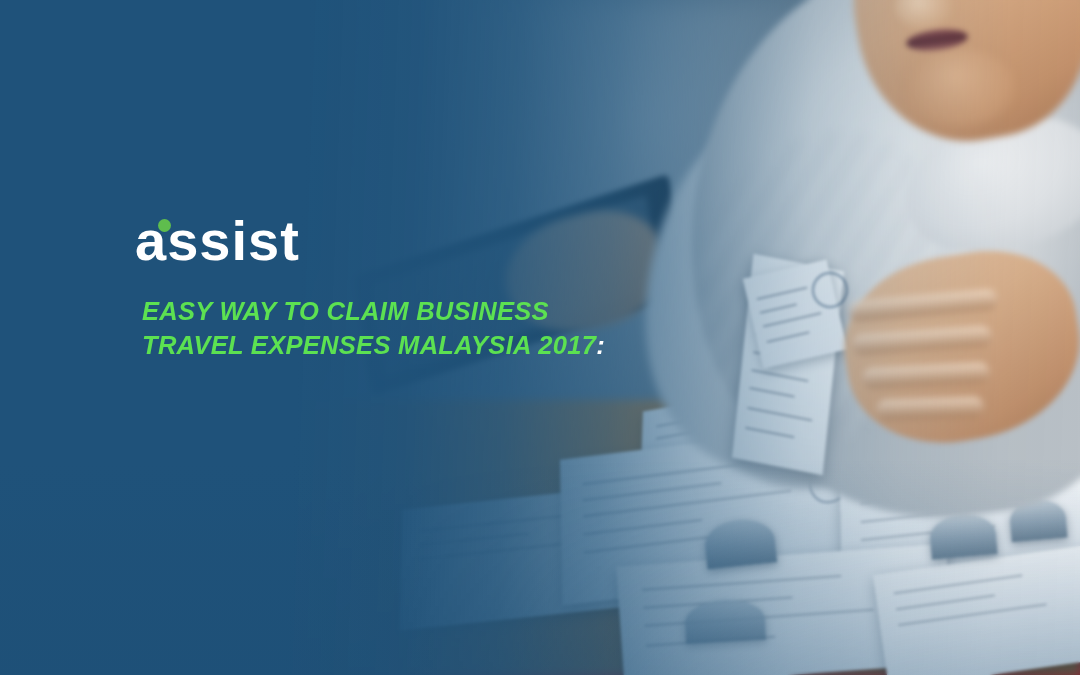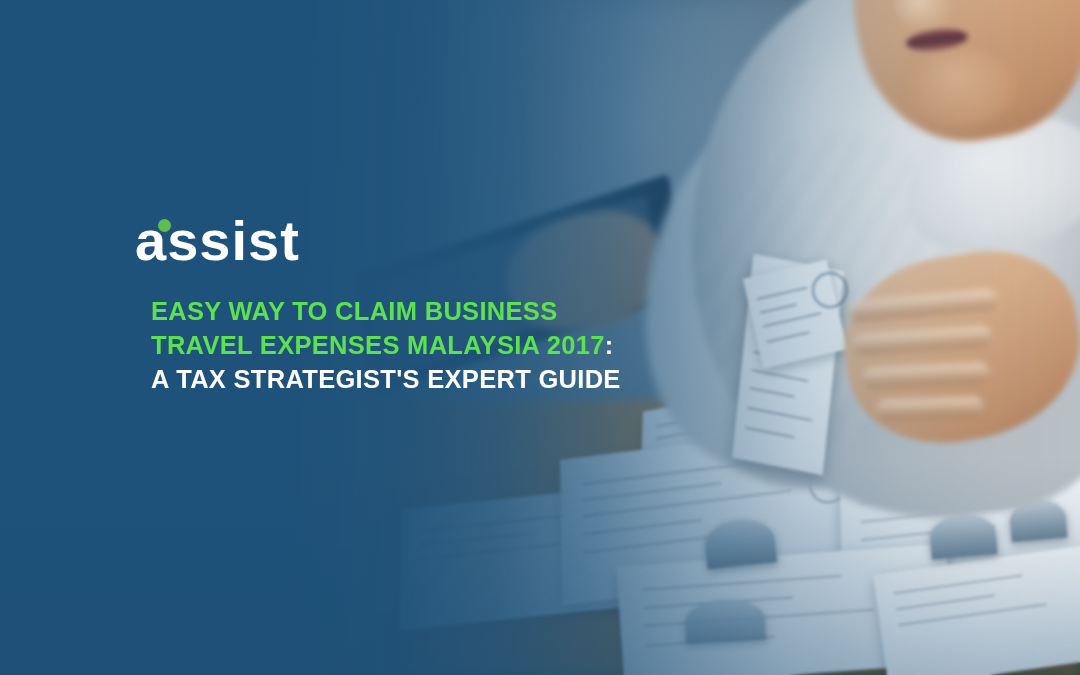--- a/index.html
+++ b/index.html
@@ -3,21 +3,21 @@
 <meta charset="utf-8">
 <style>
   html,body{margin:0;padding:0;}
   body{
     width:1080px;height:675px;overflow:hidden;
     font-family:"Liberation Sans",sans-serif;
     background:#0d1a24;
   }
   .banner{
     position:relative;width:1080px;height:675px;overflow:hidden;
-    background:#14532d;
+    background:#b91c1c;
   }
 
   
   .photo{position:absolute;inset:0;overflow:hidden;}
 
   
   .wall{
     position:absolute;left:0;top:0;width:1080px;height:470px;
     background:
       linear-gradient(100deg,#6d8598 0%,#8fa3b2 14%,#7b91a2 26%,#97a9b6 38%,#8396a6 50%,#6f8494 62%,#5e7588 78%,#53697c 100%);
@@ -202,21 +202,21 @@
   .logo-word{
     font-size:56px;font-weight:700;color:#ffffff;letter-spacing:1px;
     line-height:62px;font-family:"Liberation Sans",sans-serif;
     position:relative;display:inline-block;
   }
   .logo-dot{
     position:absolute;left:23px;top:9px;width:13px;height:13px;
     border-radius:50%;background:#5fbd4d;
   }
 
-  .headline{margin:16px;padding:0;}
+  .headline{margin:7px;padding:0;font-style:italic;}
   .hl-line{
     font-size:25.5px;font-weight:700;line-height:34px;
     letter-spacing:.3px;white-space:nowrap;
     font-family:"Liberation Sans",sans-serif;
   }
   .hl-green{color:#5ce151;}
   .hl-white{color:#ffffff;}
   .colon{color:#ffffff;}
 </style>
 </head>
@@ -320,18 +320,17 @@
   <div class="content">
 
     <div class="logo">
       <span class="logo-word">assist</span>
       <span class="logo-dot"></span>
     </div>
 
     <div class="headline">
       <div class="hl-line hl-green">EASY WAY TO CLAIM BUSINESS</div>
       <div class="hl-line"><span class="hl-green">TRAVEL EXPENSES MALAYSIA 2017</span><span class="colon">:</span></div>
-      <div class="hl-line hl-white">A TAX STRATEGIST'S EXPERT GUIDE</div>
     </div>
 
   </div>
 
 </div>
 
 </body></html>

